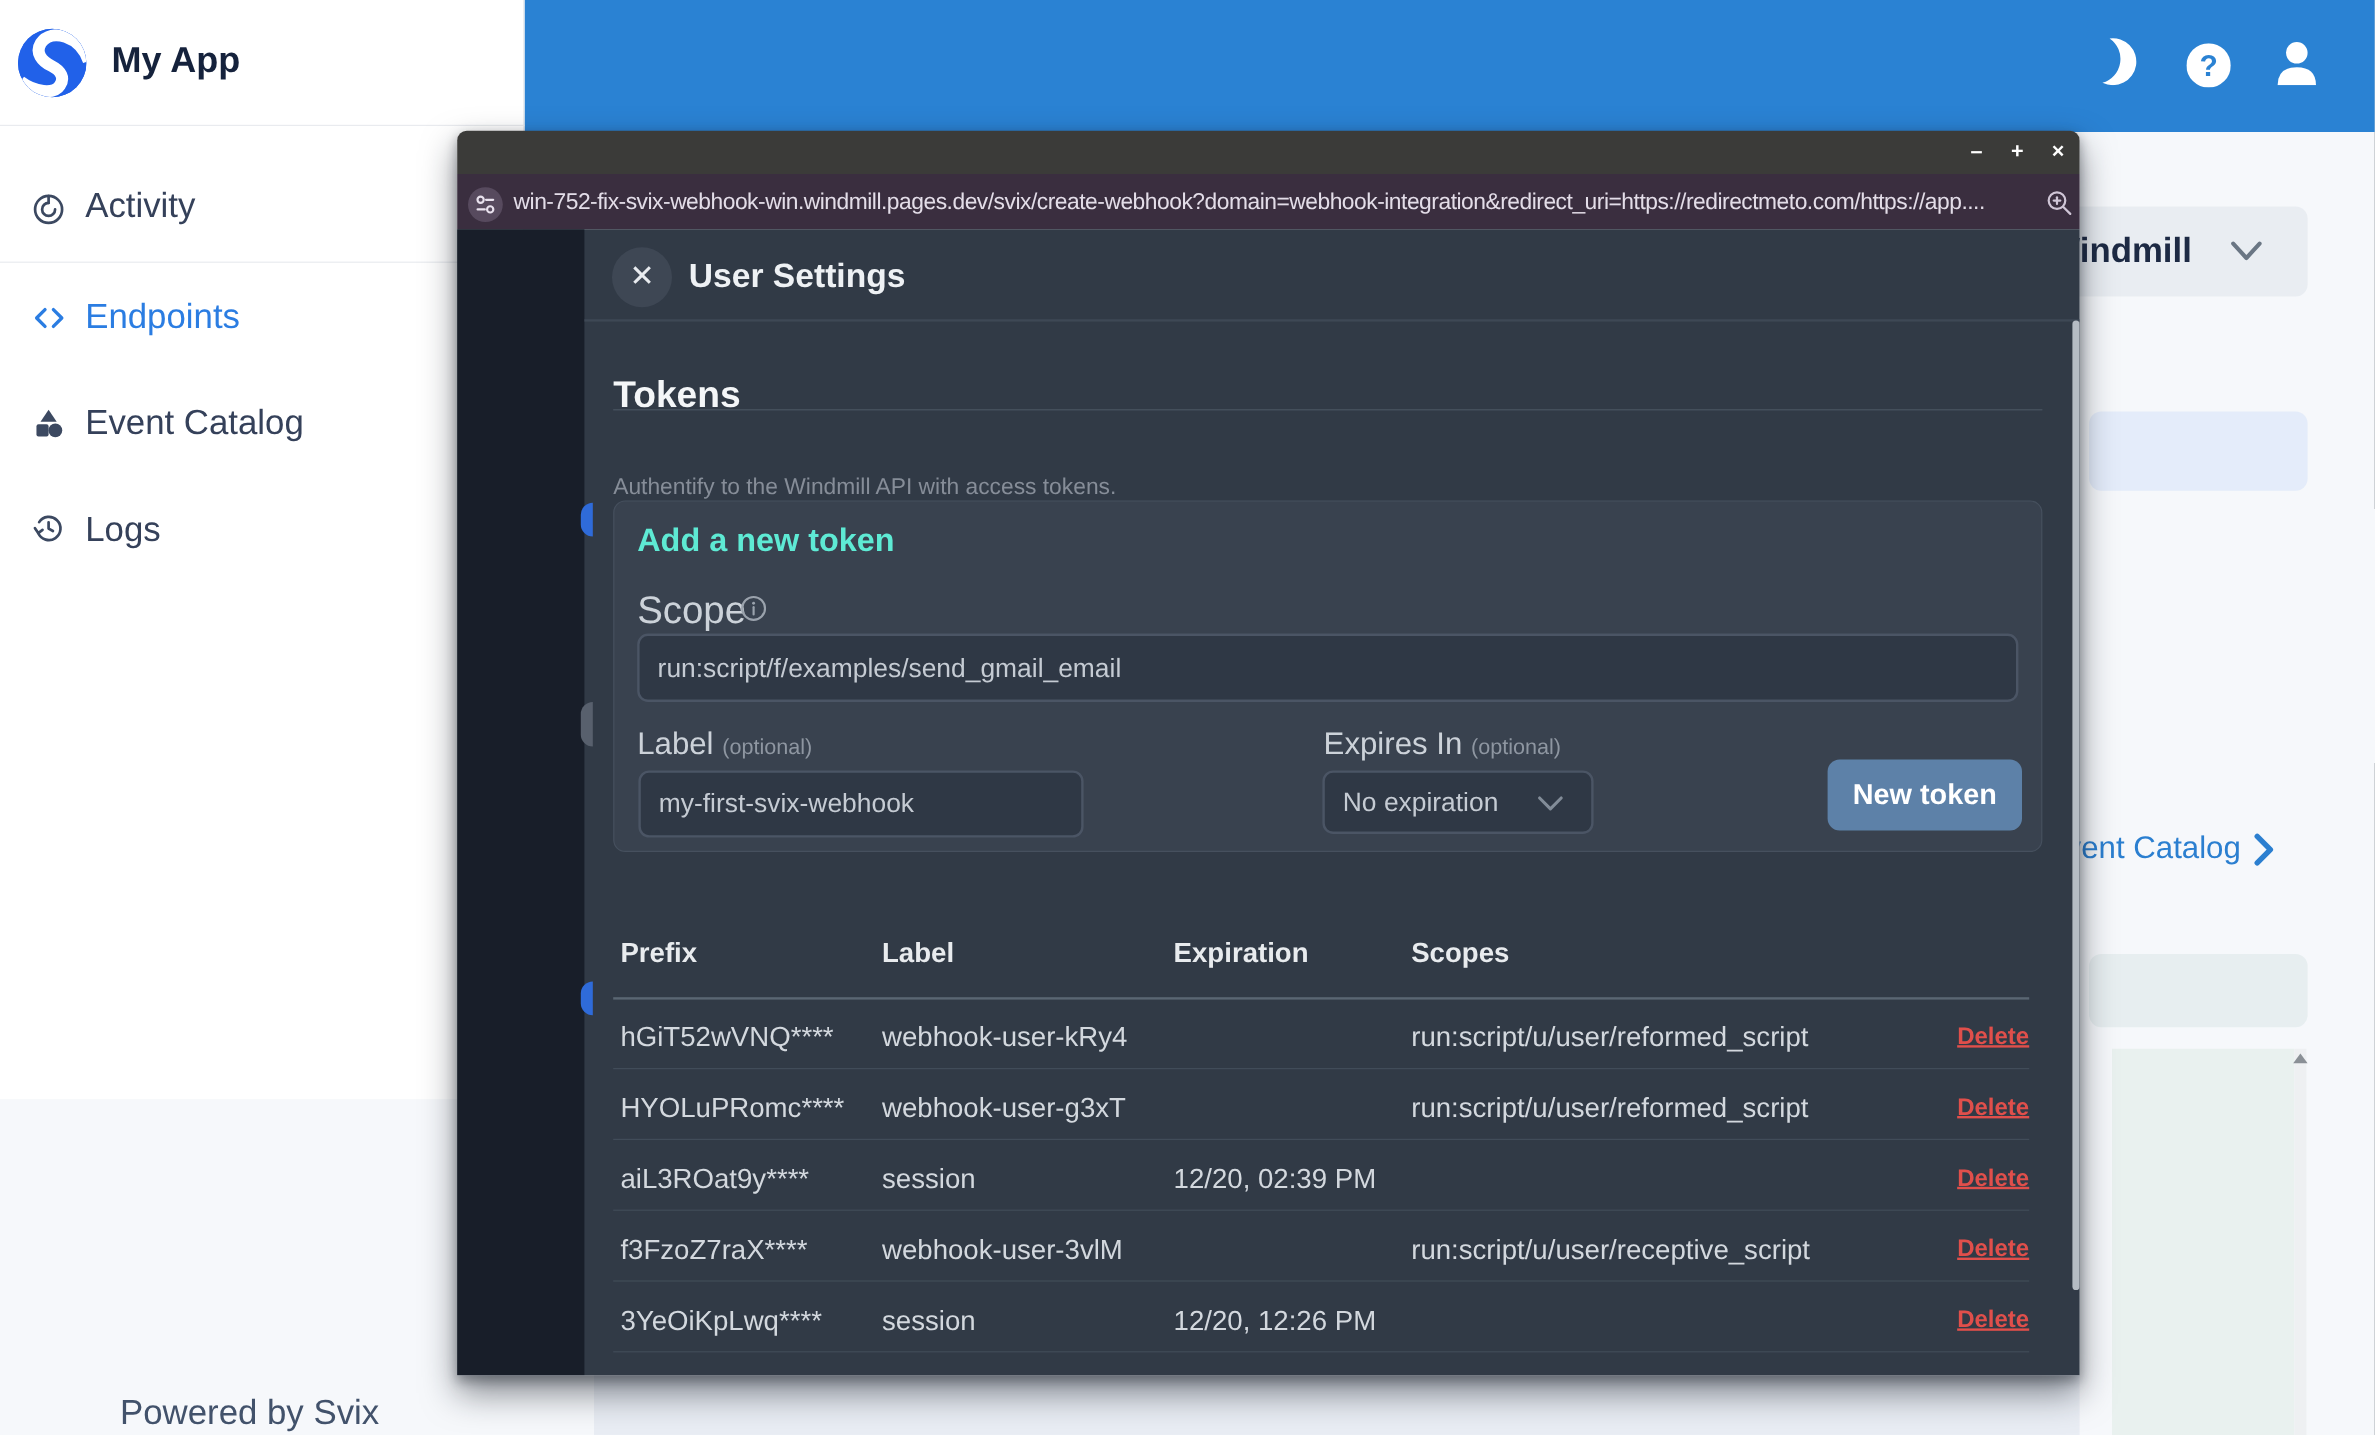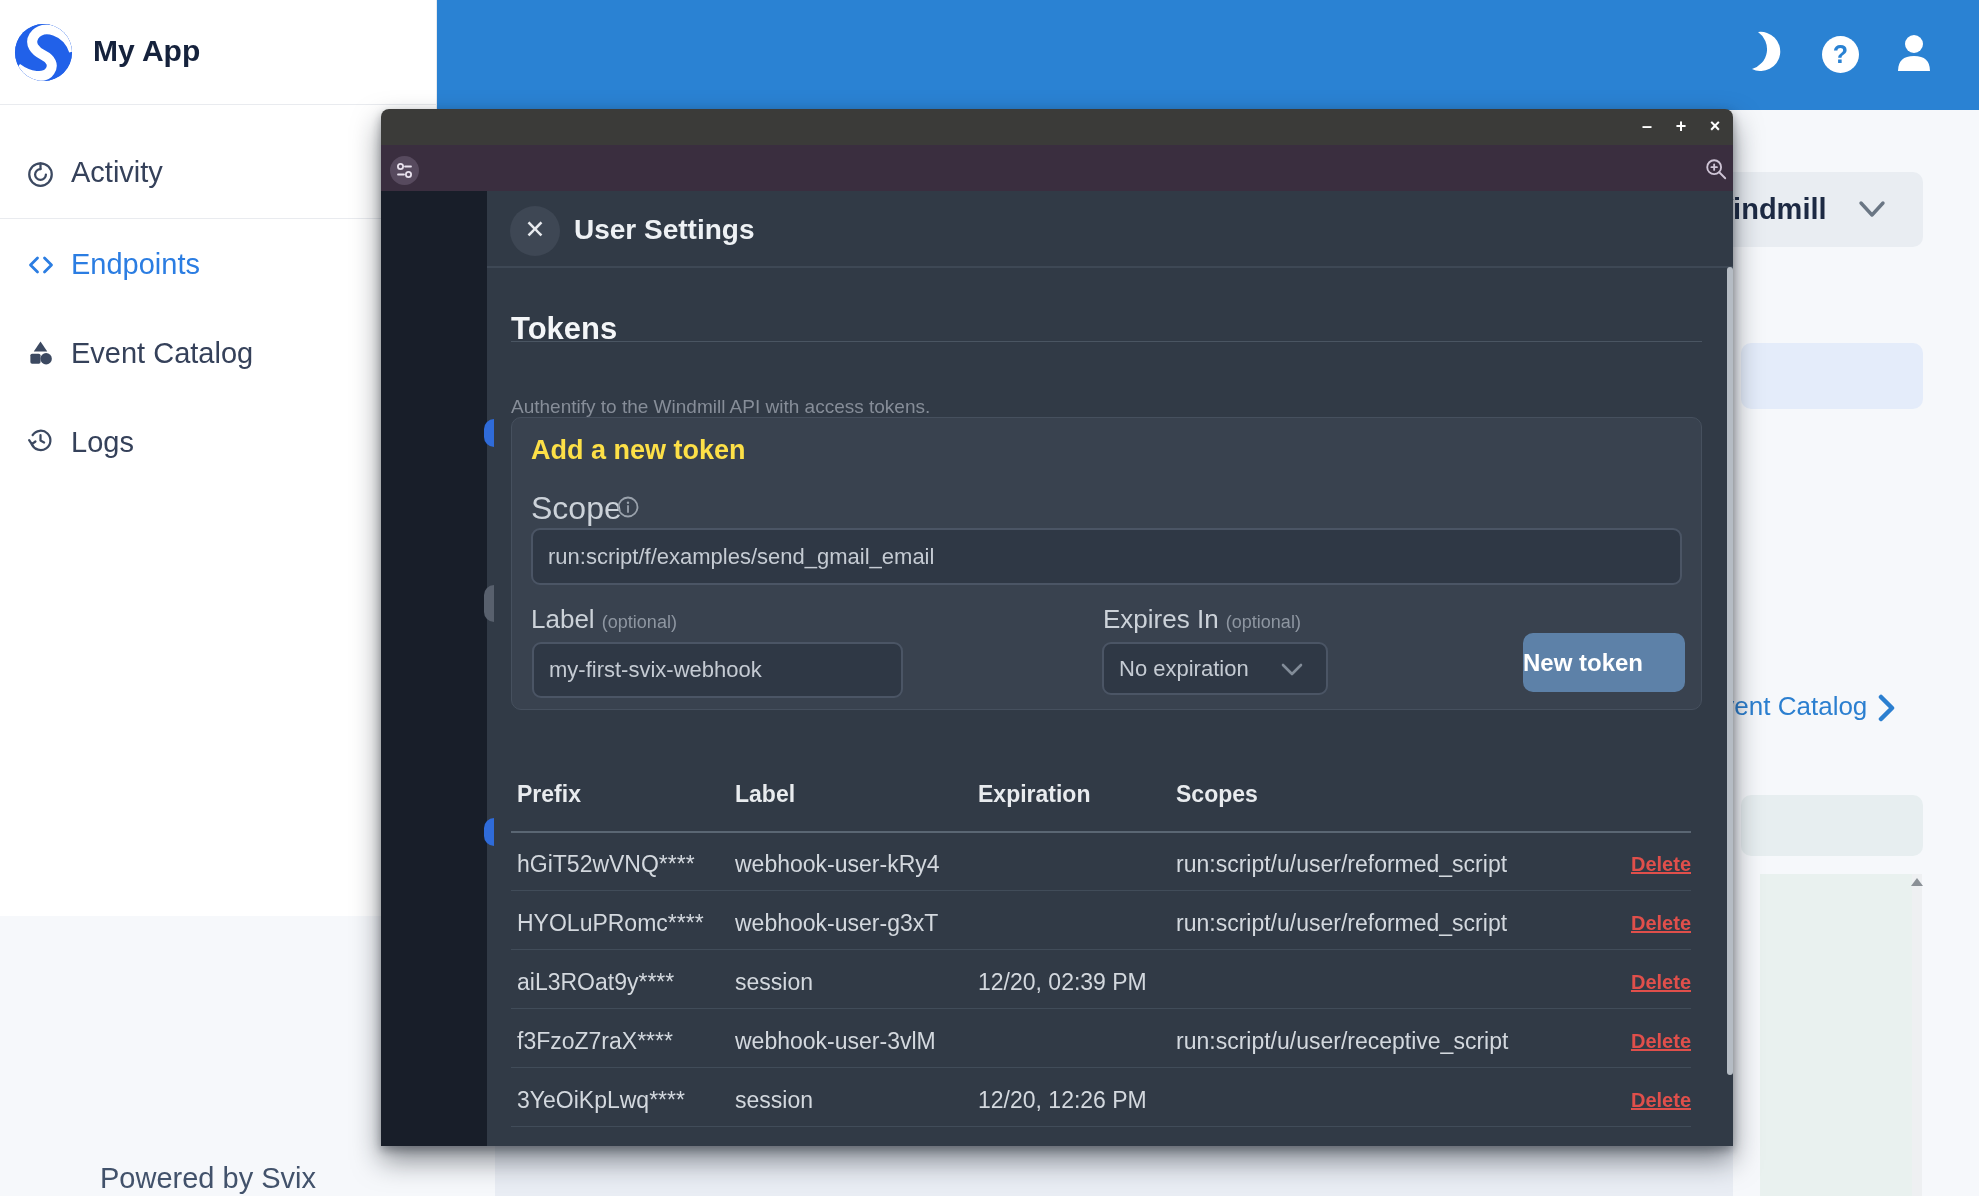--- a/index.html
+++ b/index.html
@@ -42,32 +42,32 @@
   .hdiv { background:#3e4855; height:2px; }
   #scrollthumb { left:1346px; top:76px; width:6px; height:808px; background:#b5bcc4; border-radius:3px; }
 
   
   #tokens { left:130px; top:120px; font-size:31px; font-weight:700; color:#f4f6f8; }
   #tokdiv { left:130px; top:150px; width:1191px; height:1px; background:#4a5562; }
   #tokdesc { left:130px; top:162px; font-size:19px; color:#868d98;margin-top:43px; }
 
   #card { left:130px; top:226px; width:1191px; height:293px; background:#39424f;
           border:1px solid #46505e; border-radius:10px; }
-  #addtok { left:19px; top:17px; font-size:27px; font-weight:700; color:#fde047; }
+  #addtok { left:19px; top:17px; font-size:27px; font-weight:700; color:#5eead4; }
   #scopelab { left:19px; top:72px; font-size:32px; color:#ccd2d9; }
   .inp { background:#2f3845; border:2px solid #4b5565; border-radius:9px; color:#c5cbd3; font-size:22px; }
   #scopeinp { left:19px; top:110px; width:1151px; height:57px; }
   #scopeinp span, #labelinp span, #selbox span { position:absolute; left:15px; top:50%; transform:translateY(-50%); white-space:nowrap; }
   #labellab { left:19px; top:186px; font-size:26px; color:#ccd2d9; }
   #labellab small, #explab small { font-size:18px; color:#8e96a1; font-weight:400; }
   #labelinp { left:20px; top:224px; width:371px; height:56px; }
   #explab { left:591px; top:186px; font-size:26px; color:#ccd2d9;text-align:right; }
   #selbox { left:590px; top:224px; width:226px; height:53px; }
   #newtok { left:1011px; top:215px; width:162px; height:59px; background:#5d81a8; border-radius:10px;
-            color:#ffffff; font-size:24px; font-weight:700; text-align:left; line-height:59px; }
+            color:#ffffff; font-size:24px; font-weight:700; text-align:center; line-height:59px; }
 
   
   .th { top:590px; font-size:23px; font-weight:700; color:#e8ebee; }
   .tdiv { left:130px; width:1180px; height:1px; background:#414c59; }
   .td { font-size:23px; color:#d3d8de; white-space:nowrap; }
   .del { font-size:20px; font-weight:700; color:#e04f4b; text-decoration:underline; text-align:right; width:80px; }
 
   
   .peek { left:103px; width:10px; height:28px; border-radius:10px 0 0 10px; }
 </style>
@@ -165,20 +165,21 @@
         <line x1="8" y1="18.5" x2="14" y2="18.5"></line>
         <circle cx="18.5" cy="18.5" r="2.6"></circle>
       </svg>
     </div>
     <svg class="abs" style="left:1323px; top:12px" width="24" height="24" viewBox="0 0 26 26" fill="none" stroke="#cfc5d6" stroke-width="2" stroke-linecap="round">
       <circle cx="11" cy="11" r="7.5"></circle>
       <line x1="16.5" y1="16.5" x2="23" y2="23"></line>
       <line x1="11" y1="8" x2="11" y2="14"></line>
       <line x1="8" y1="11" x2="14" y2="11"></line>
     </svg>
+    <div id="urltext" class="abs">win-752-fix-svix-webhook-win.windmill.pages.dev/svix/create-webhook?domain=webhook-integration&amp;redirect_uri=https://redirectmeto.com/https://app....</div>
   </div>
   <div id="content" class="abs">
     <div id="strip" class="abs"></div>
     <div class="peek abs" style="top:228px; background:#2f6bd9"></div>
     <div class="peek abs" style="top:394px; height:37px; background:#58606d"></div>
     <div class="peek abs" style="top:627px; background:#2f6bd9"></div>
 
     <div id="xcirc" class="abs">
         <span>✕</span>
       </div>

